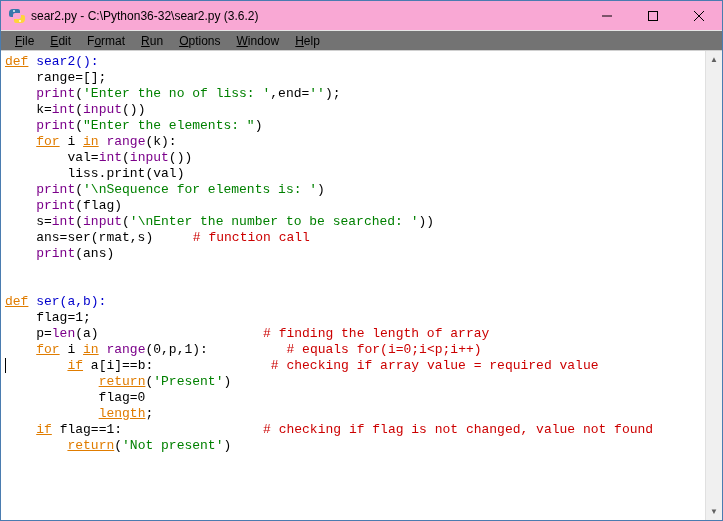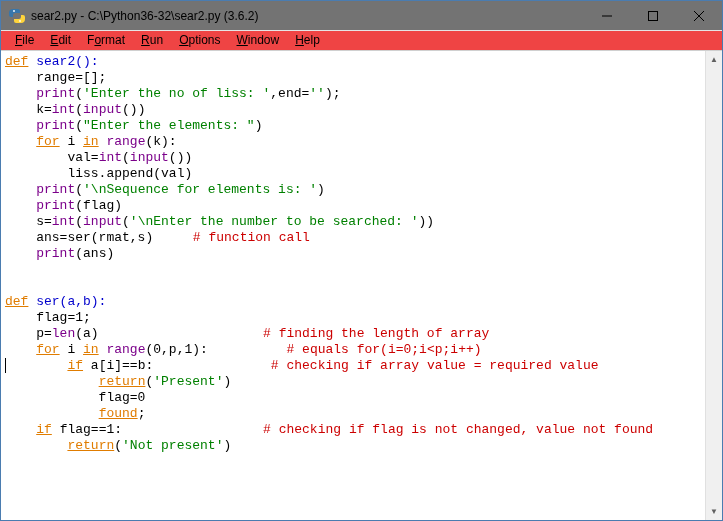--- a/index.html
+++ b/index.html
@@ -7,43 +7,43 @@
   font-family: "Segoe UI", Tahoma, sans-serif;
   font-size: 12px;
   background: #fff;
   width: 723px;
   height: 521px;
   overflow: hidden;
   border: 1px solid #4a7cb0;
 }
 .titlebar {
   height: 30px;
-  background: #737373;
+  background: #f9a8d4;
   display: flex;
   align-items: center;
   padding-left: 8px;
   border-bottom: 1px solid #e5e5e5;
 }
 .titlebar .app-icon {
   width: 16px; height: 16px; margin-right: 6px;
   display: flex; align-items: center; justify-content: center;
 }
 .titlebar .title-text { flex: 0 0 auto; font-size: 12px; color: #000; }
 .titlebar .spacer { flex: 1; }
 .winbtn {
   width: 46px; height: 30px;
   display: flex; align-items: center; justify-content: center;
   font-family: "Segoe UI Symbol", sans-serif;
   font-size: 10px;
 }
 .menubar {
   height: 20px;
-  background: #ef4444;
+  background: #737373;
   display: flex;
-  align-items: flex-start;
+  align-items: center;
   padding-left: 6px;
   border-bottom: 1px solid #d0d0d0;
 }
 .menuitem {
   padding: 2px 8px;
   font-size: 12px;
   color: #000;
 }
 .menuitem .ul { text-decoration: underline; }
 .editor-wrap {
@@ -129,36 +129,36 @@
 </div>
 
 <div class="editor-wrap">
 <div class="editor"><span class="kw">def</span><span class="fn"> sear2():</span>
 <span class="black">    range=[];</span>
 <span class="black">    </span><span class="builtin">print</span><span class="black">(</span><span class="str">'Enter the no of liss: '</span><span class="black">,end=</span><span class="str">''</span><span class="black">);</span>
 <span class="black">    k=</span><span class="builtin">int</span><span class="black">(</span><span class="builtin">input</span><span class="black">())</span>
 <span class="black">    </span><span class="builtin">print</span><span class="black">(</span><span class="str">"Enter the elements: "</span><span class="black">)</span>
 <span class="black">    </span><span class="kw">for</span><span class="black"> i </span><span class="kw">in</span><span class="black"> </span><span class="builtin">range</span><span class="black">(k):</span>
 <span class="black">        val=</span><span class="builtin">int</span><span class="black">(</span><span class="builtin">input</span><span class="black">())</span>
-<span class="black">        liss.append(val)</span>
+<span class="black">        liss.print(val)</span>
 <span class="black">    </span><span class="builtin">print</span><span class="black">(</span><span class="str">'\nSequence for elements is: '</span><span class="black">)</span>
 <span class="black">    </span><span class="builtin">print</span><span class="black">(flag)</span>
 <span class="black">    s=</span><span class="builtin">int</span><span class="black">(</span><span class="builtin">input</span><span class="black">(</span><span class="str">'\nEnter the number to be searched: '</span><span class="black">))</span>
 <span class="black">    ans=ser(rmat,s)  </span><span class="cmt"># function call</span>
 <span class="black">    </span><span class="builtin">print</span><span class="black">(ans)</span>
 
 
 <span class="kw">def</span><span class="fn"> ser(a,b):</span>
 <span class="black">    flag=1;</span>
 <span class="black">    p=</span><span class="builtin">len</span><span class="black">(a)                  </span><span class="cmt"># finding the length of array</span>
 <span class="black">    </span><span class="kw">for</span><span class="black"> i </span><span class="kw">in</span><span class="black"> </span><span class="builtin">range</span><span class="black">(0,p,1):       </span><span class="cmt"># equals for(i=0;i&lt;p;i++)</span>
 <span class="black">        </span><span class="kw">if</span><span class="black"> a[i]==b:            </span><span class="cmt"># checking if array value = required value</span>
 <span class="black">            </span><span class="kw">return</span><span class="black">(</span><span class="str">'Present'</span><span class="black">)</span>
 <span class="black">            flag=0</span>
-<span class="black">            </span><span class="kw">found</span><span class="black">;</span>
+<span class="black">            </span><span class="kw">length</span><span class="black">;</span>
 <span class="black">    </span><span class="kw">if</span><span class="black"> flag==1:               </span><span class="cmt"># checking if flag is not changed, value not found</span>
 <span class="black">        </span><span class="kw">return</span><span class="black">(</span><span class="str">'Not present'</span><span class="black">)</span>
 <div class="cursor-caret"></div></div>
 <div class="scrollbar-v">
   <div class="scroll-arrow">▲</div>
   <div style="position:absolute;bottom:0;width:100%">
         <div class="scroll-arrow">▼</div>
       </div>
 </div>
 </div>

